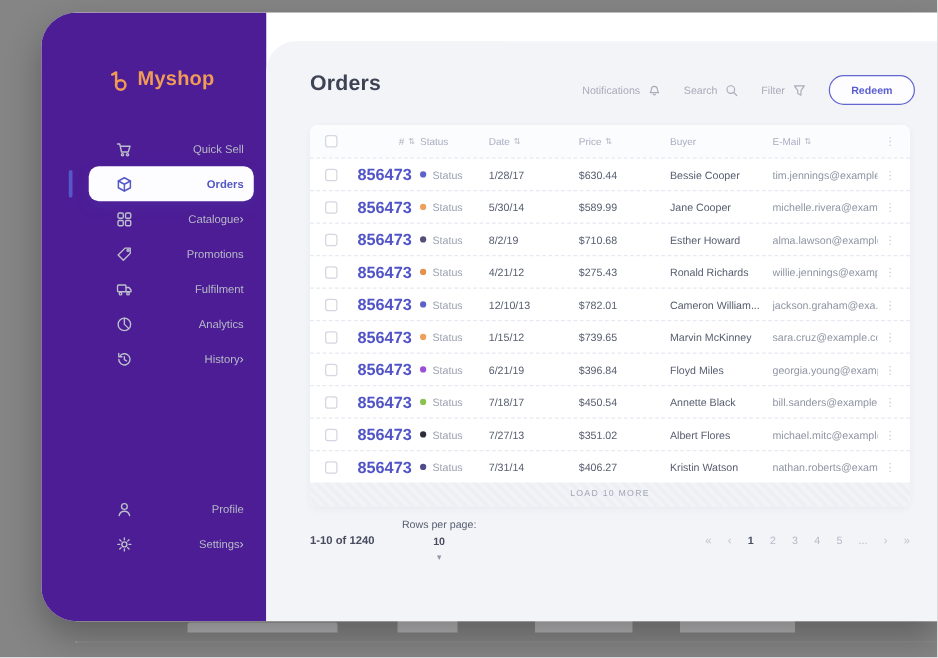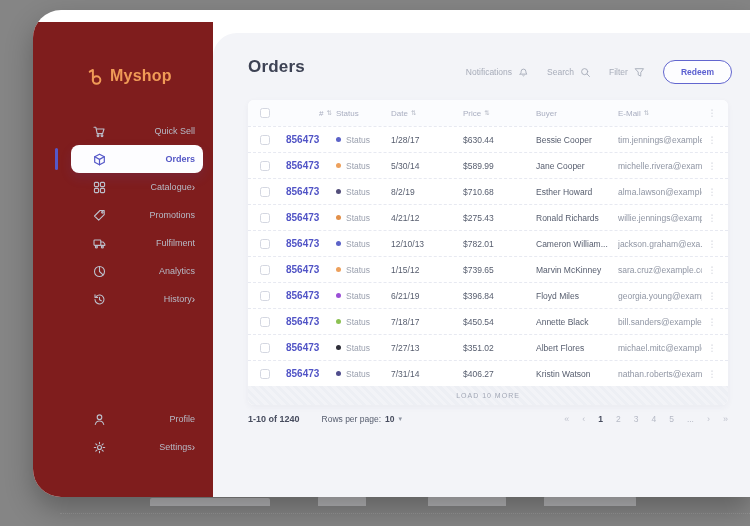--- a/index.html
+++ b/index.html
@@ -7,21 +7,21 @@
   .canvas { position:relative; width:750px; height:526px; background:#858585; overflow:hidden; }
 
   
   .artifact { position:absolute; background:#d8d8dc; opacity:.55; border-radius:2px 2px 0 0; }
   .dotline { position:absolute; left:60px; right:0; top:513px; border-top:1px dotted #a5a5a5; opacity:.5; }
 
   .window { position:absolute; left:33px; top:10px; right:0; height:487px; background:#ffffff;
             border-radius:28px 0 0 28px; box-shadow:0 12px 28px rgba(0,0,0,.28); overflow:hidden; }
 
   
-  .sidebar { position:absolute; left:0; top:12px; width:180px; height:100%; background:#7f1d1d; }
+  .sidebar { position:absolute; left:0; top:0; width:180px; height:100%; background:#4c1d95; }
   .logo { position:absolute; left:53px; top:44px; display:flex; align-items:center; gap:7px; }
   .logo-text { font-size:16px; font-weight:bold; color:#f09b57; letter-spacing:.2px; }
   .nav { position:absolute; left:0; top:95px; width:100%; }
   .nav-foot { position:absolute; left:0; top:383px; width:100%; }
   .nav-item { position:relative; height:28px; margin:0 10px 0 38px; display:flex; align-items:center;
               padding:0 8px 0 22px; border-radius:8px; cursor:pointer; }
   .nav-item .nicon { width:13px; height:13px; display:flex; align-items:center; }
   .nav-item svg { stroke:#bcc0cc; fill:none; stroke-width:1.1; stroke-linecap:round; stroke-linejoin:round; }
   .nav-item .nlabel { margin-left:12px; font-size:9px; color:#b6bac6; flex:1;text-align:right; }
   .nav-item .chev { font-size:10px; color:#c3c6d1; }
@@ -43,34 +43,34 @@
   .card { position:absolute; left:35px; top:67px; width:480px; background:#fff; border-radius:6px;
           box-shadow:0 2px 6px rgba(60,64,90,.05); overflow:hidden; }
   .trow { display:grid; grid-template-columns:26px 50px 55px 72px 73px 82px 1fr 20px;
           align-items:center; height:26px; padding:0 6px 0 12px; }
   .trow + .trow { border-top:1px dashed #e7e9f1; }
   .thead { background:#fbfcfe; }
   .hcell { font-size:8px; color:#a9aec0; display:flex; align-items:center; gap:3px; }
   .hid { justify-content:flex-end; padding-right:4px; }
   .sortg { font-size:6.5px; color:#b6bac6; }
   .cb { width:10px; height:10px; border:1px solid #d4d7e1; border-radius:2.5px; background:#fff; cursor:pointer; }
-  .tid { font-size:10px; font-weight:bold; color:#5154c6; cursor:pointer; }
+  .tid { font-size:13px; font-weight:bold; color:#5154c6; cursor:pointer; }
   .tstatus { display:flex; align-items:center; gap:5px; font-size:8.5px; color:#9ba1af; }
   .dot { width:5px; height:5px; border-radius:50%; display:inline-block; }
   .tcell { font-size:8.5px; color:#565d6e; white-space:nowrap; overflow:hidden; }
   .email { color:#8f95a3; }
   .rowmenu { font-size:9px; color:#c5c8d2; text-align:center; cursor:pointer; }
   .loadmore { height:19px; display:flex; align-items:center; justify-content:center;
               background:repeating-linear-gradient(45deg,#f2f3f7 0 3px,#edeff4 3px 6px);
               font-size:7px; letter-spacing:1px; color:#a3a8b6; cursor:pointer; }
 
   
   .pagerow { position:absolute; left:35px; top:381px; width:480px; display:flex; align-items:center; }
   .rangetxt { font-size:9px; font-weight:bold; color:#474c5e; }
-  .rpp { margin-left:22px; font-size:8.5px; color:#565d6e; display:flex; align-items:center; gap:4px; cursor:pointer; }
+  .rpp { margin-left:22px; font-size:8.5px; color:#565d6e; display:flex; align-items:center; gap:4px; cursor:pointer;flex-direction:column; }
   .rpp b { font-weight:bold; color:#474c5e; }
   .rpp .caret { font-size:7px; color:#8f95a3; }
   .pages { margin-left:auto; display:flex; align-items:center; gap:13px; }
   .pg { font-size:8.5px; color:#b6bac6; cursor:pointer; }
   .pg.active { color:#474c5e; font-weight:bold; }
   .pg.arrow { font-size:9px; color:#c0c3ce; }
 </style>
 </head>
 <body>
 

